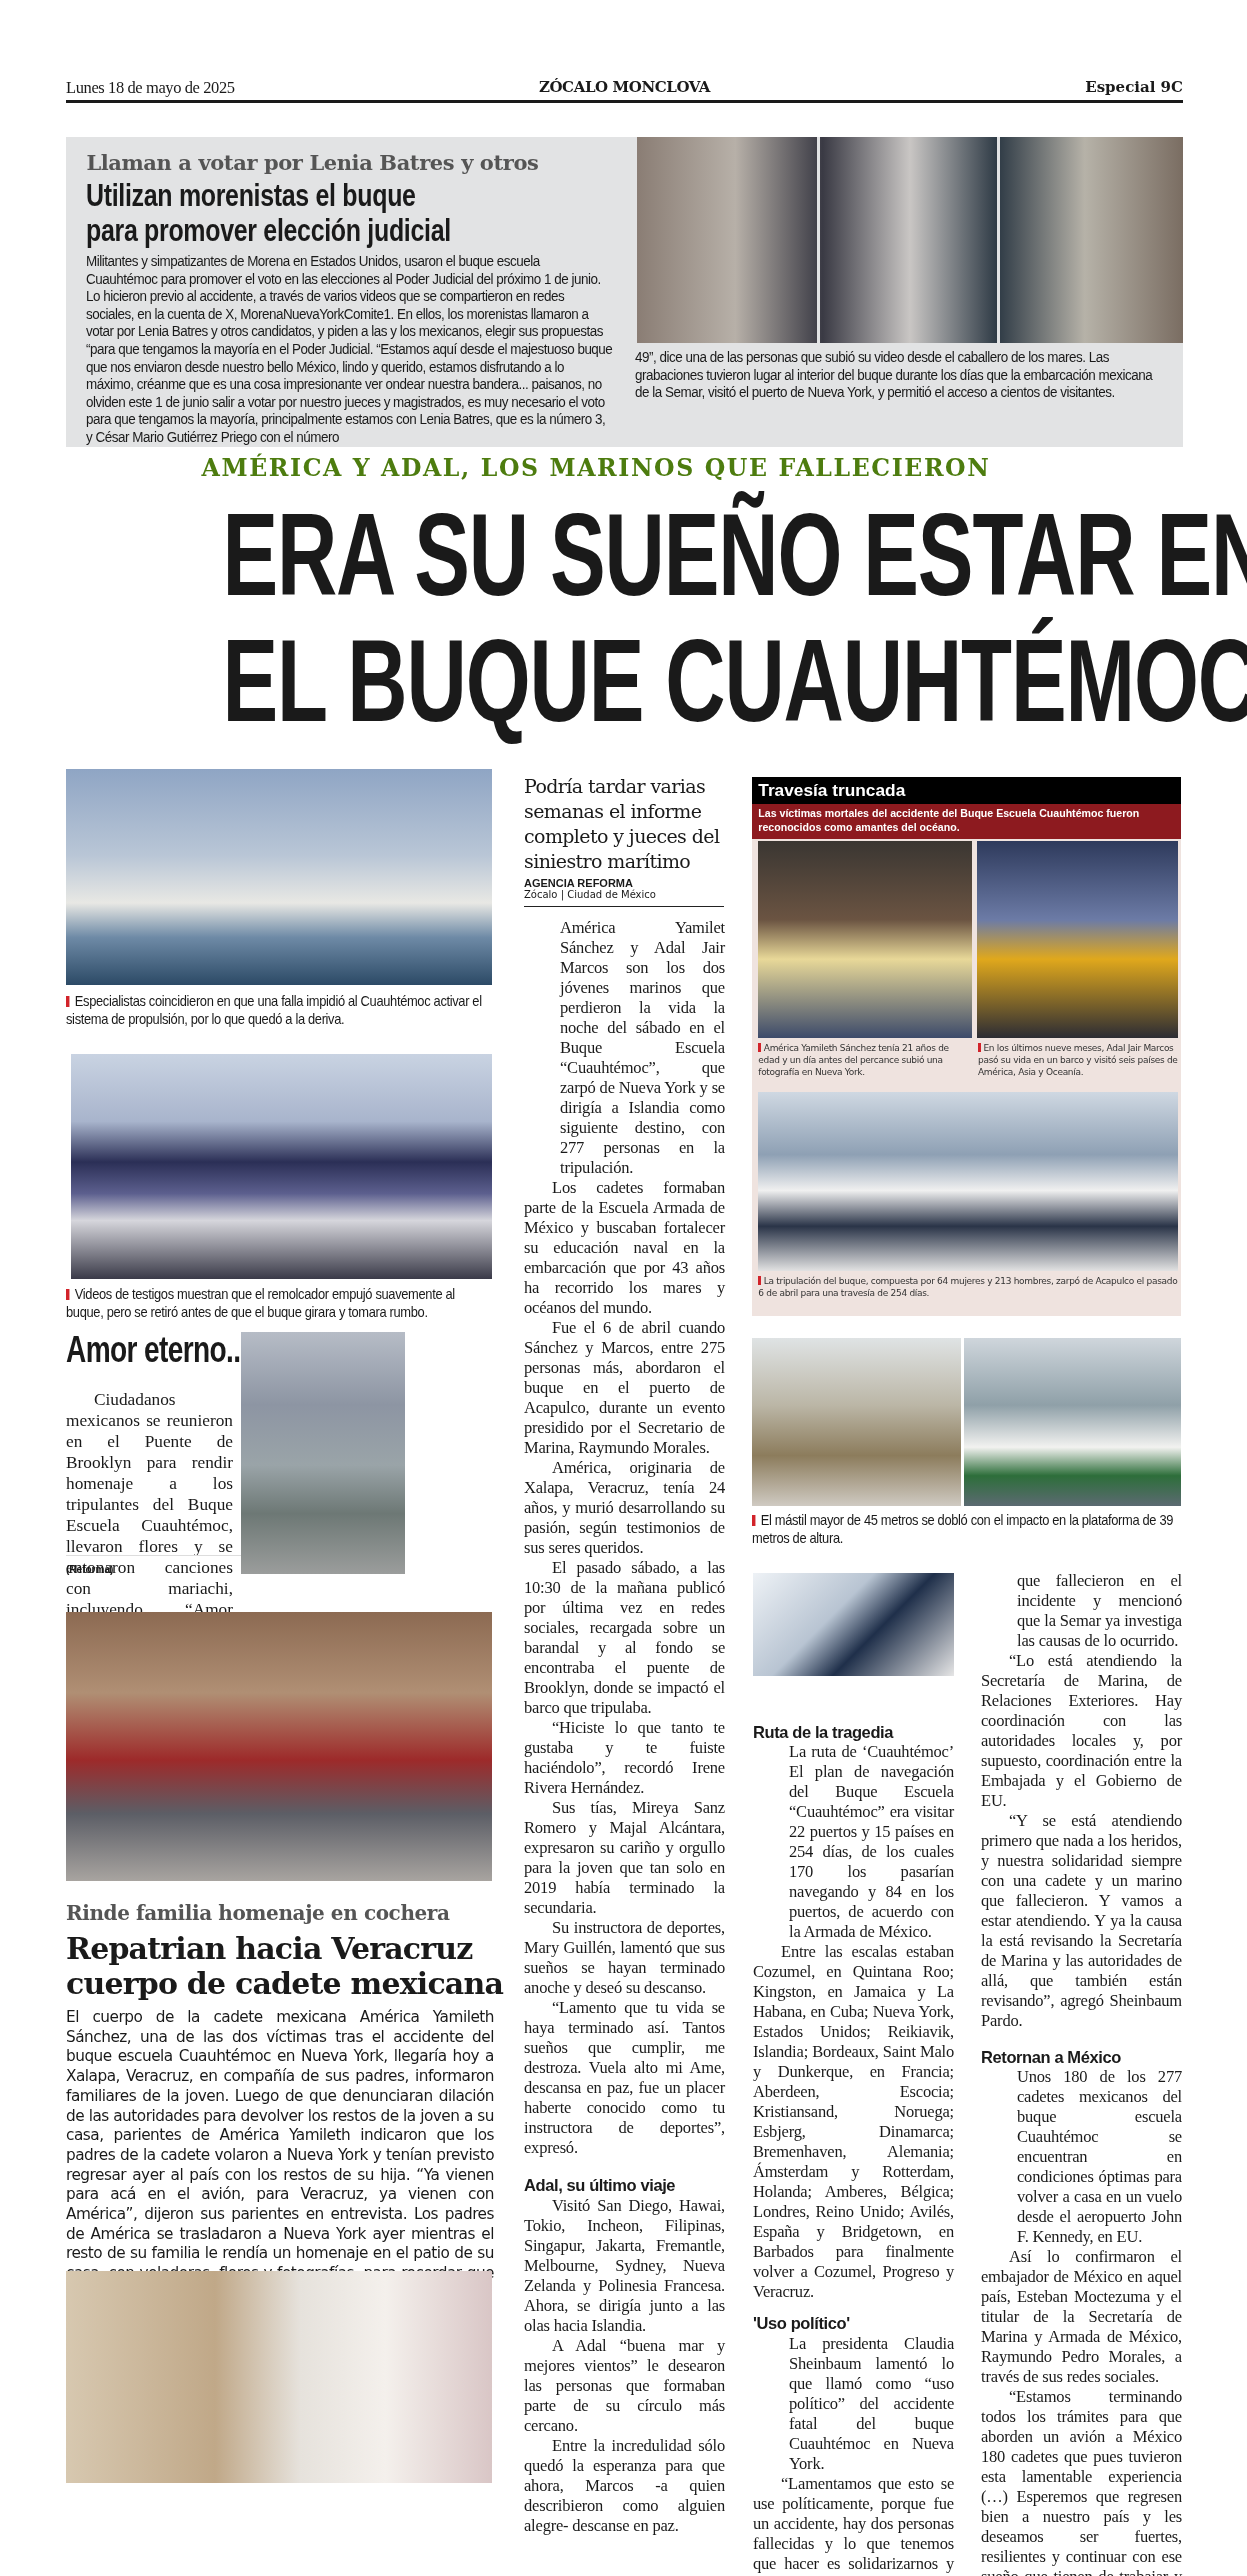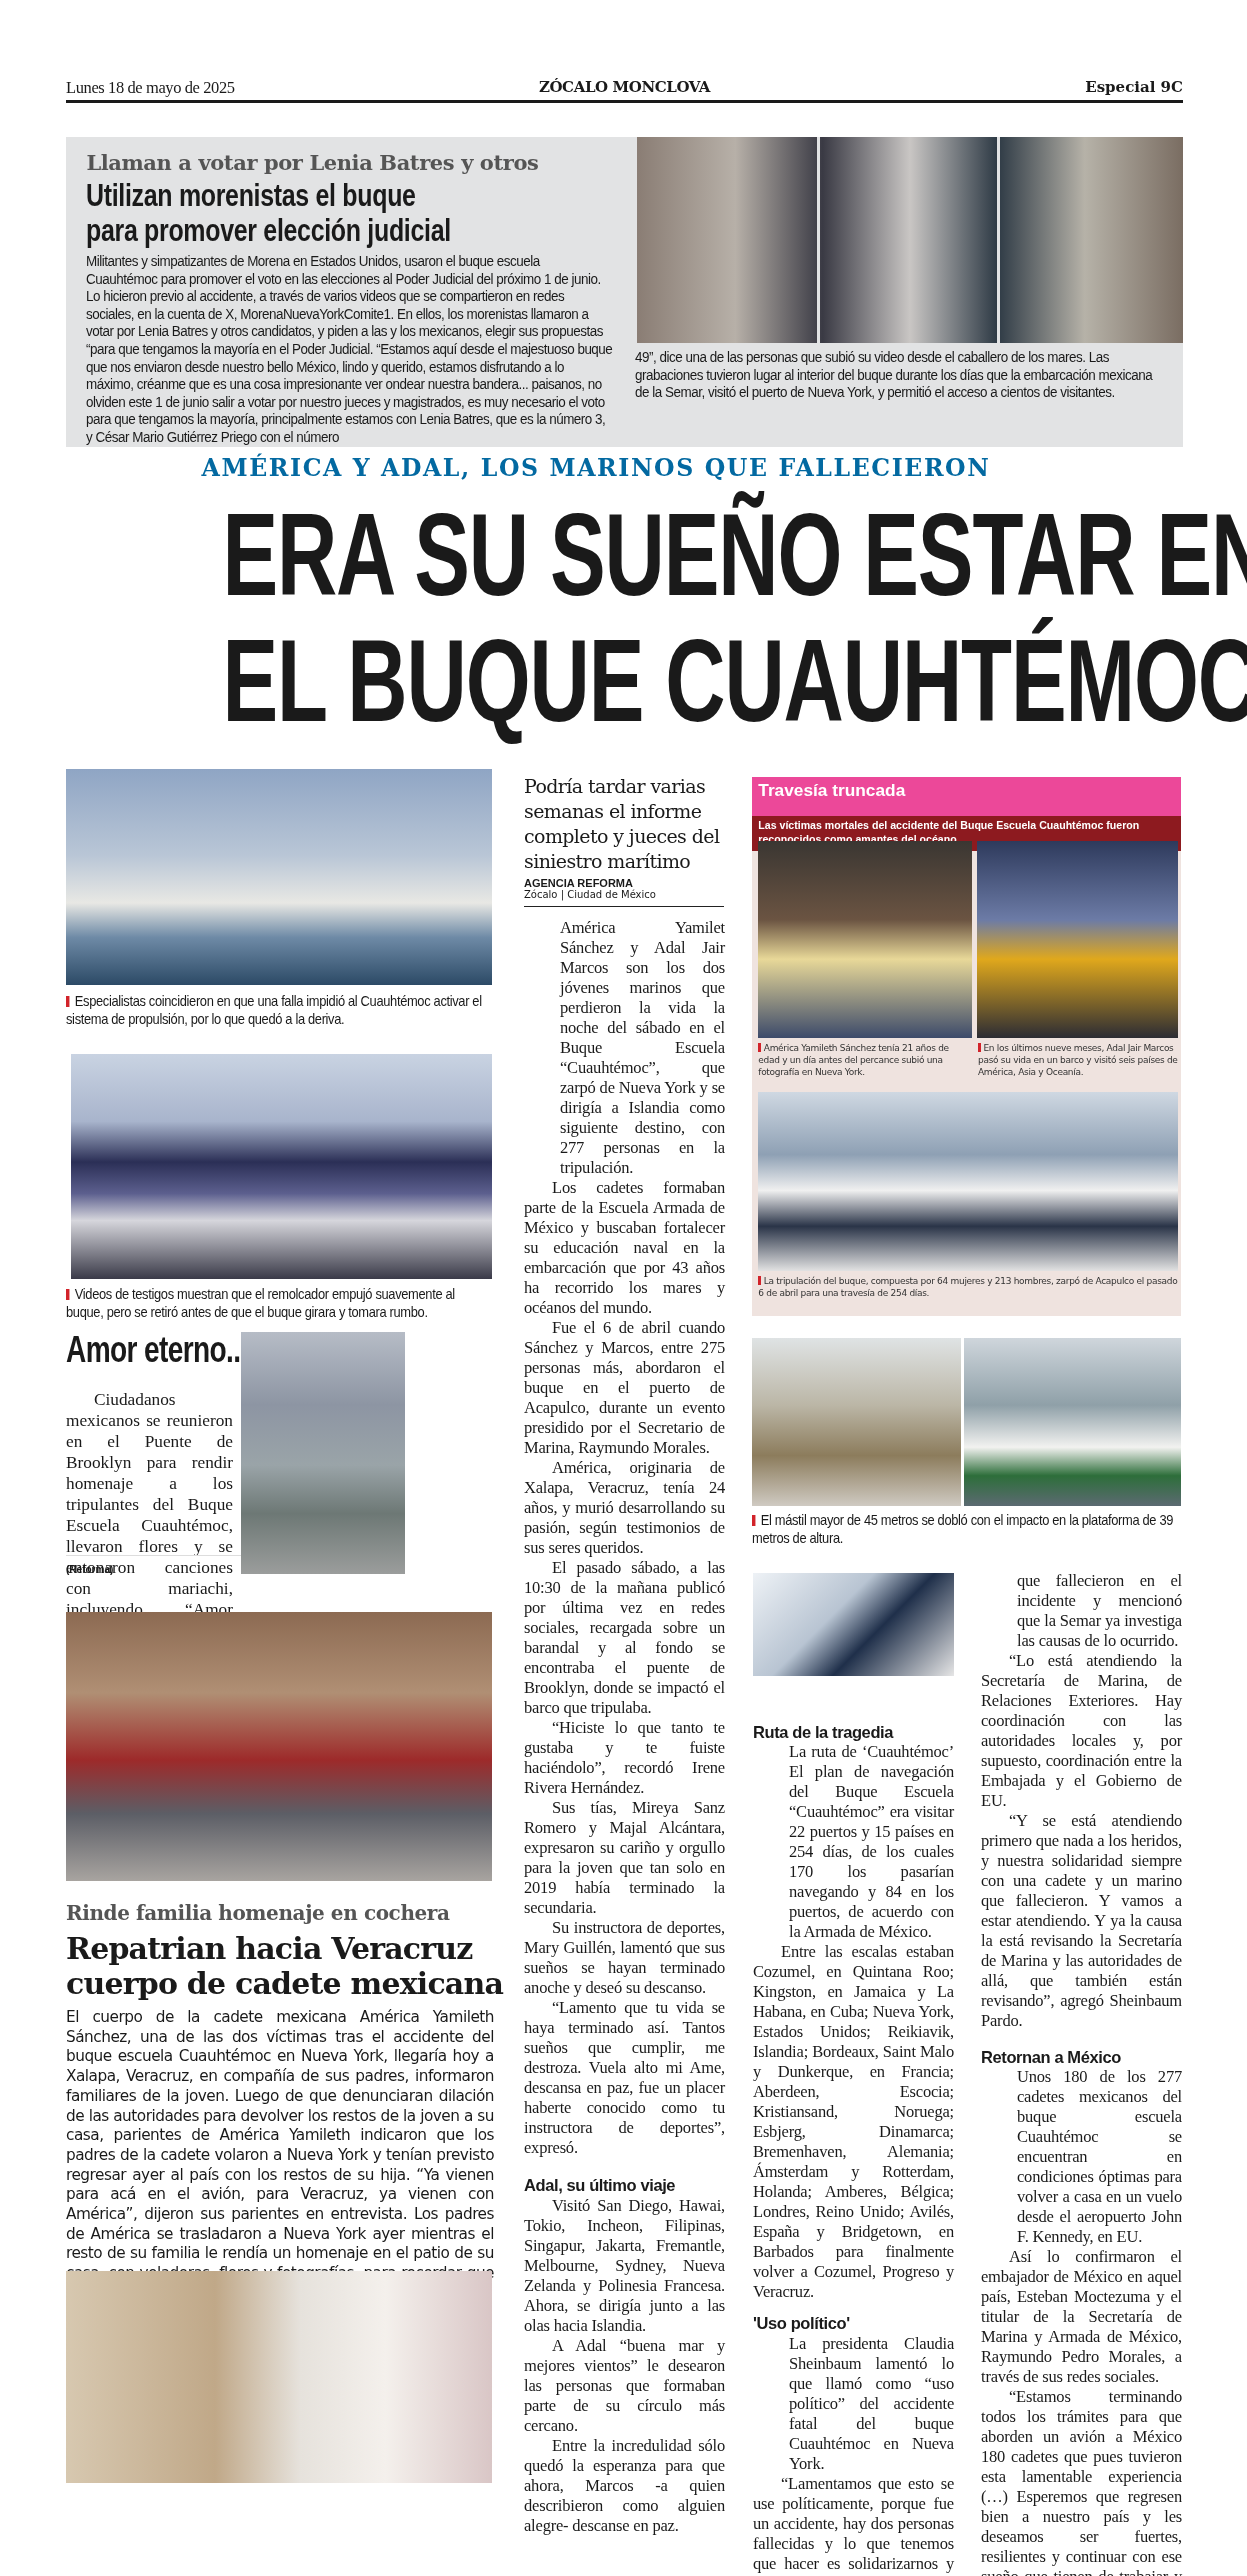--- a/index.html
+++ b/index.html
@@ -17,21 +17,21 @@
   .topbox { left: 66px; top: 137px; width: 1117px; height: 310px; background: #e2e3e4; }
   .topbox .kicker { position: absolute; left: 20.4px; top: 12.6px; font-family: "DejaVu Serif", serif; font-weight: bold; font-size: 21px; color: #555; letter-spacing: -0.4px; }
   .topbox .headline { position: absolute; left: 20.4px; top: 41px; width: 550px; font-family: "Liberation Sans", sans-serif; font-weight: bold; font-size: 32px; line-height: 35px; transform: scaleX(0.78); transform-origin: left top; letter-spacing: -0.4px; }
   .topbox .body { position: absolute; left: 20.4px; top: 116px; width: 550px; font-size: 14px; line-height: 17.6px; letter-spacing: -0.5px; transform: scaleX(0.96); transform-origin: left top; }
   .topbox .photo { position: absolute; left: 571px; top: 0; width: 546px; height: 206px; background: linear-gradient(90deg, #8a7d74 0%, #b7b0a8 18%, #3a3a44 34%, #c9c6c4 50%, #2e3a45 66%, #b6b2a8 82%, #7a6d62 100%); }
   .topbox .photo .div1 { position:absolute; left:33%; top:0; width:2.4px; height:100%; background:#e2e3e4; }
   .topbox .photo .div2 { position:absolute; left:66%; top:0; width:2.4px; height:100%; background:#e2e3e4; }
   .topbox .body2 { position: absolute; left: 569px; top: 212px; width: 543px; font-size: 14px; line-height: 17.6px; letter-spacing: -0.5px; transform: scaleX(0.96); transform-origin: left top; }
 
   
-  .supra { left: 0; top: 454px; width: 1192px; text-align: center; font-family: "DejaVu Serif", serif; font-weight: bold; font-size: 23.6px; letter-spacing: 1.6px; color: #0369a1; }
+  .supra { left: 0; top: 454px; width: 1192px; text-align: center; font-family: "DejaVu Serif", serif; font-weight: bold; font-size: 23.6px; letter-spacing: 1.6px; color: #4d7c0f; }
   .main-head { left: 66px; top: 492px; width: 1117px; text-align: center; font-family: "Liberation Sans", sans-serif; font-weight: bold; font-size: 116px; line-height: 126px; letter-spacing: -1.6px; transform: scaleX(0.72); transform-origin: center top; white-space: nowrap; }
 
   
   .ph { background: linear-gradient(180deg, #a6b7cf 0%, #c6d0dc 45%, #5d6f84 70%, #3b4656 100%); overflow: hidden; }
   .ph.ship1 { background: linear-gradient(180deg, #8fa5c4 0%, #b9c6d6 40%, #e8e8e4 62%, #6e8aa6 78%, #2c4a66 100%); }
   .ph.ship2 { background: linear-gradient(180deg, #c9d3e2 0%, #a8b4cc 30%, #2b2f56 48%, #5c5f8e 62%, #d6d6dc 74%, #3a3a48 100%); }
   .ph.memorial { background: linear-gradient(180deg, #b6bcc6 0%, #8d95a3 30%, #9aa4a8 55%, #6d7875 75%, #9b9d9c 100%); }
   .ph.family { background: linear-gradient(180deg, #8c6a52 0%, #b08f74 30%, #9d2a2a 55%, #5c5e66 75%, #a8a4a0 100%); }
   .ph.altar { background: linear-gradient(90deg, #d7c8b0 0%, #c0a888 35%, #e6e2dc 55%, #f4f0ec 75%, #d9c6c6 100%); }
   .ph.girl { background: linear-gradient(180deg, #3a3632 0%, #6b5442 40%, #e8d898 60%, #3c4a6a 100%); }
@@ -56,21 +56,21 @@
 
   .amor-title { font-family: "Liberation Sans", sans-serif; font-weight: bold; font-size: 36px; transform: scaleX(0.78); transform-origin: left top; letter-spacing: -0.8px; }
   .amor-text { font-family: "Liberation Serif", serif; font-size: 17.3px; line-height: 21px; text-align: justify; }
   .amor-text p { text-indent: 28px; }
   .reforma { font-family: "Liberation Sans", sans-serif; font-weight: bold; font-size: 11.8px; transform: scaleX(0.85); transform-origin: left top; }
 
   .rep-kicker { font-family: "DejaVu Serif", serif; font-weight: bold; font-size: 20px; color: #555; letter-spacing: -0.4px; }
   .rep-head { font-family: "DejaVu Serif", serif; font-weight: bold; font-size: 30px; line-height: 35px; letter-spacing: -0.8px; }
   .rep-body { font-family: "DejaVu Sans", sans-serif; font-size: 15.3px; line-height: 19.7px; letter-spacing: -0.5px; text-align: justify; }
 
-  .trav-title { background: #ec4899; color: #fff; font-family: "Liberation Sans", sans-serif; font-weight: bold; font-size: 17.3px; padding: 3.1px 6.3px; height: 39px; }
+  .trav-title { background: #000000; color: #fff; font-family: "Liberation Sans", sans-serif; font-weight: bold; font-size: 17.3px; padding: 3.1px 6.3px; height: 27px; }
   .trav-sub { background: #8d1a1f; color: #fff; font-family: "Liberation Sans", sans-serif; font-weight: bold; font-size: 10.6px; line-height: 13.4px; padding: 3.1px 6.3px; height: 35px; }
   .trav-box { background: #efe3df; }
   .trav-cap { font-family: "DejaVu Sans", sans-serif; font-size: 9px; line-height: 11.8px; letter-spacing: -0.3px; color: #333; }
 </style>
 </head>
 <body>
 
 <div class="abs masthead">
   <span class="date">Lunes 18 de mayo de 2025</span>
   <span class="paper">ZÓCALO MONCLOVA</span>

